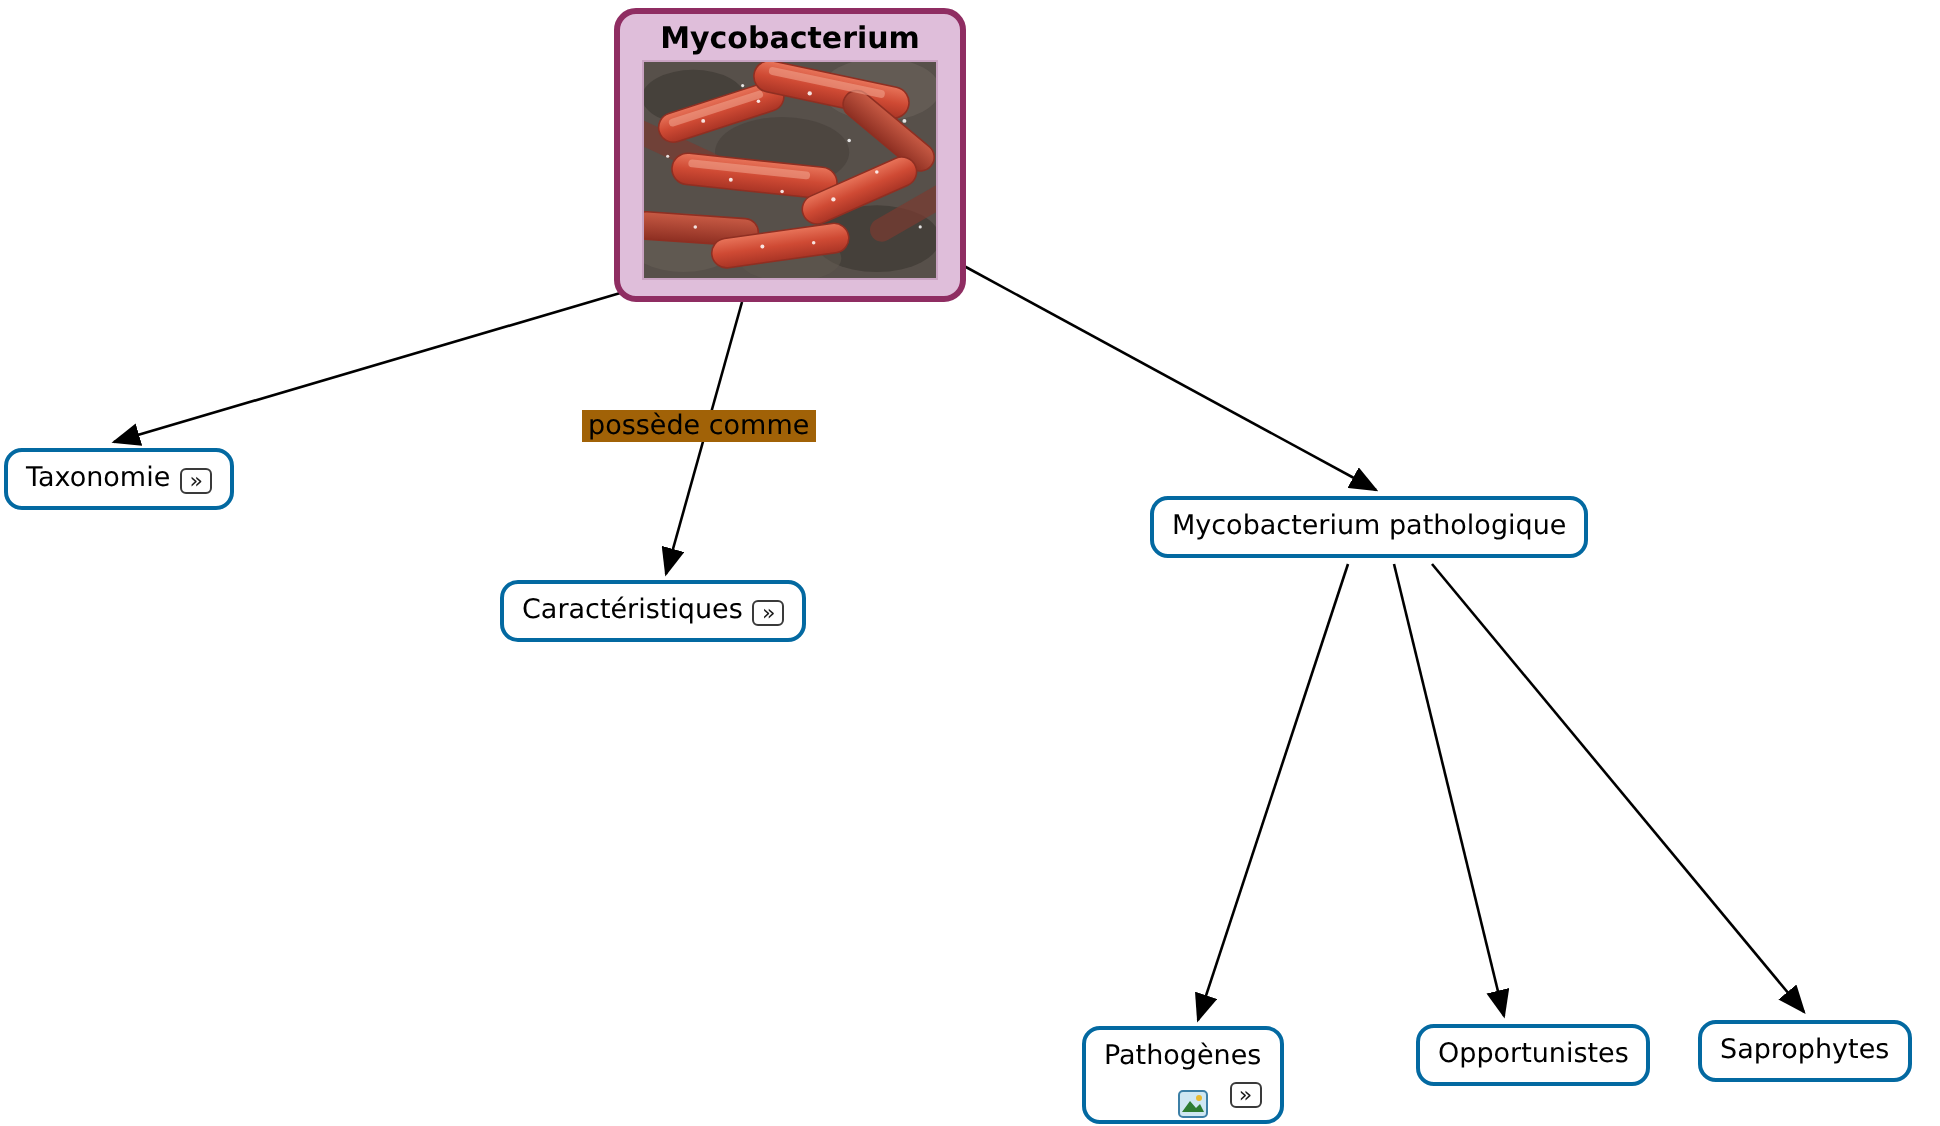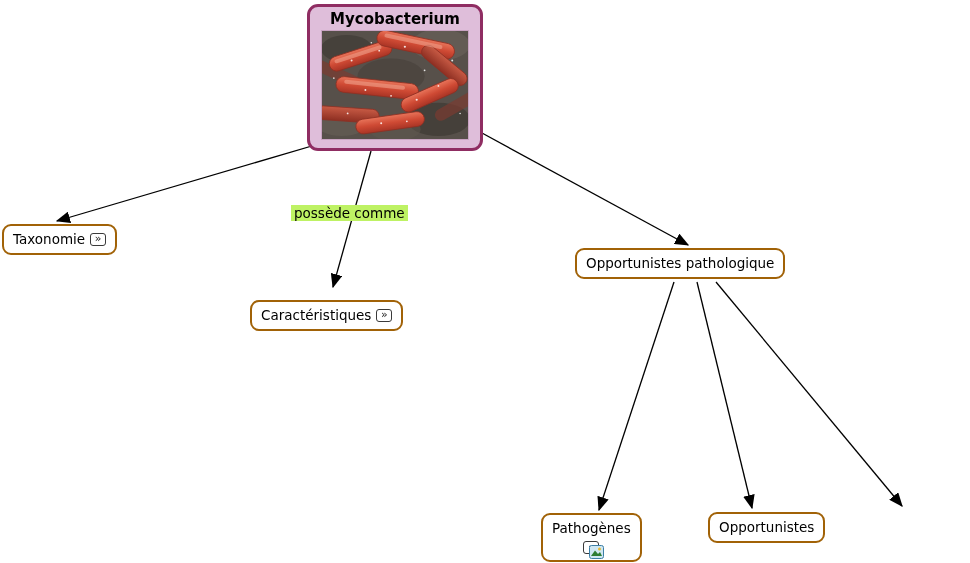--- a/index.html
+++ b/index.html
@@ -18,24 +18,24 @@
     position:absolute;
     left:0; top:0;
     width:970px; height:563px;
     z-index:1;
     pointer-events:none;
   }
   .node {
     position:absolute;
     z-index:2;
     display:inline-flex;
-    align-items:center;
+    align-items:flex-end;
     gap:5px;
     background:#ffffff;
-    border:2px solid #a16207;
+    border:2px solid #0369a1;
     border-radius:9px;
     padding:5px 9px 6px 9px;
     font-size:13.5px;
     color:#000;
     white-space:nowrap;
     cursor:default;
   }
   .root-node {
     position:absolute;
     left:307px; top:4px;
@@ -56,21 +56,21 @@
   .root-image {
     width:148px; height:110px;
     margin:0 auto;
     display:block;
     border:1px solid #c9a3c2;
   }
   .edge-label {
     position:absolute;
     left:291px; top:205px;
     z-index:3;
-    background:#bef264;
+    background:#a16207;
     padding:0 3px;
     font-size:13.5px;
     color:#000;
     white-space:nowrap;
   }
   .expand-icon {
     display:inline-flex;
     align-items:center;
     justify-content:center;
     width:16px; height:13px;
@@ -170,38 +170,41 @@
     </svg>
   </div>
 
   <div class="edge-label">possède comme</div>
 
   <div class="node" style="left:2px; top:224px;">
     <span>Taxonomie</span>
     <span class="expand-icon">»</span>
   </div>
 
-  <div class="node" style="left:250px; top:300px;">
+  <div class="node" style="left:250px; top:290px;">
     <span>Caractéristiques</span>
     <span class="expand-icon">»</span>
   </div>
 
   <div class="node" style="left:575px; top:248px;">
-    <span>Opportunistes pathologique</span>
+    <span>Mycobacterium pathologique</span>
   </div>
 
   <div class="node" style="left:541px; top:513px;flex-direction:column;">
     <span>Pathogènes</span>
     <span class="expand-icon">»</span>
   </div>
 
   <svg class="img-resource" viewBox="0 0 15 14">
     <rect x="0.5" y="0.5" width="14" height="13" rx="2" fill="#cfe7f2" stroke="#3c7fa6" stroke-width="1"></rect>
     <path d="M2,11 L6,5.5 L9,9 L11,7 L13,11 Z" fill="#2e7d32"></path>
     <circle cx="10.5" cy="4" r="1.5" fill="#e8b931"></circle>
   </svg>
 
   <div class="node" style="left:708px; top:512px;">
     <span>Opportunistes</span>
   </div>
 
+  <div class="node" style="left:849px; top:510px;">
+    <span>Saprophytes</span>
+  </div>
 
 </div>
 
 </body></html>

